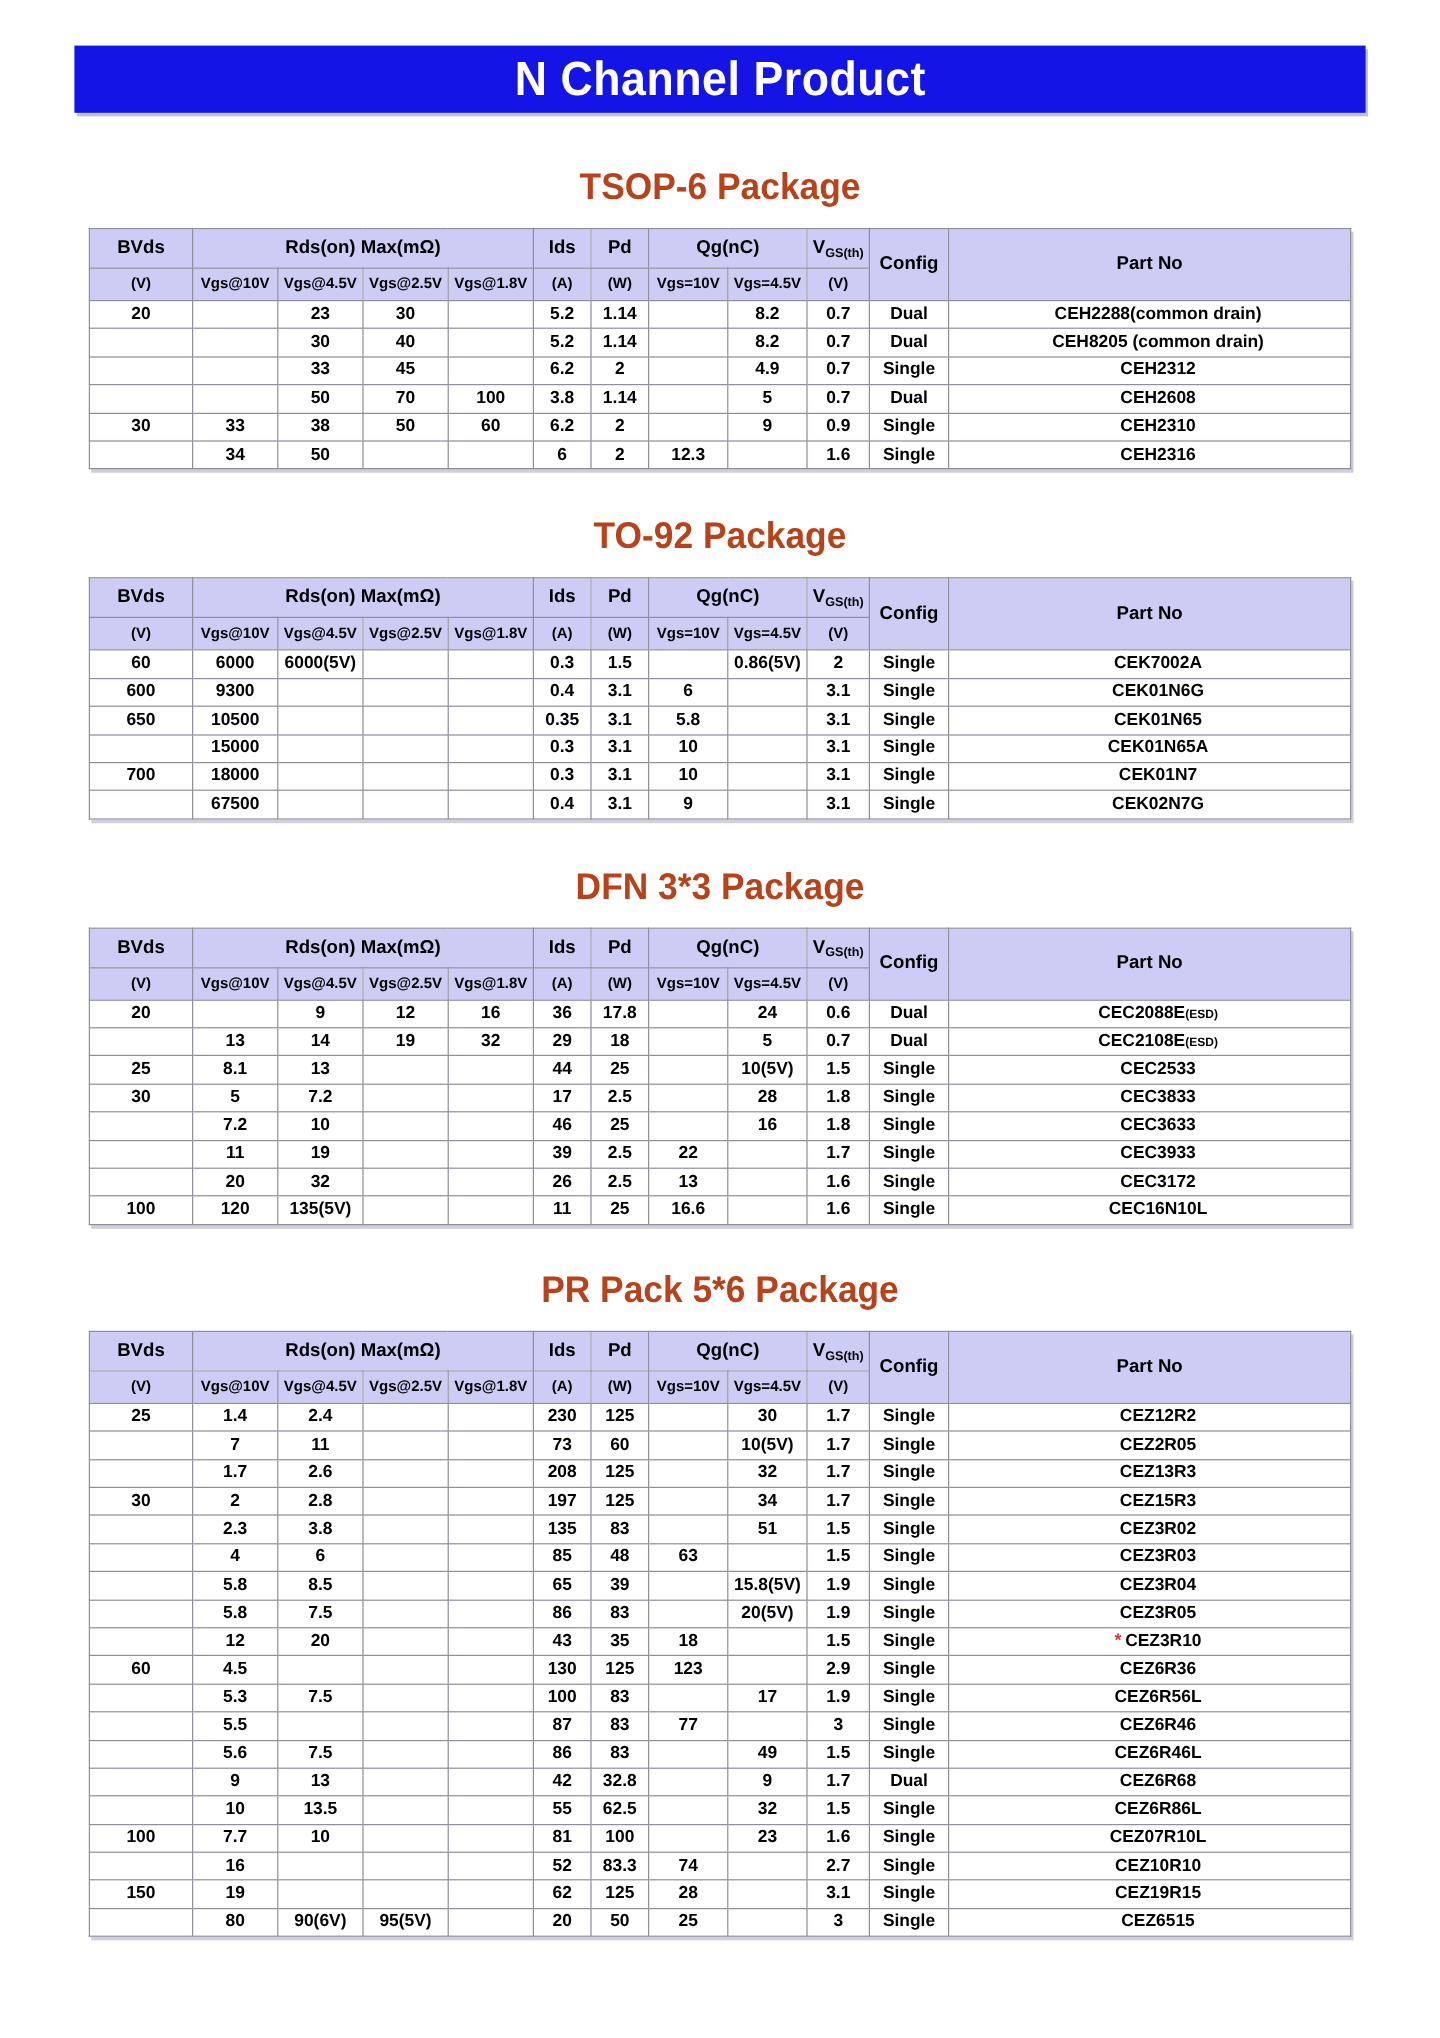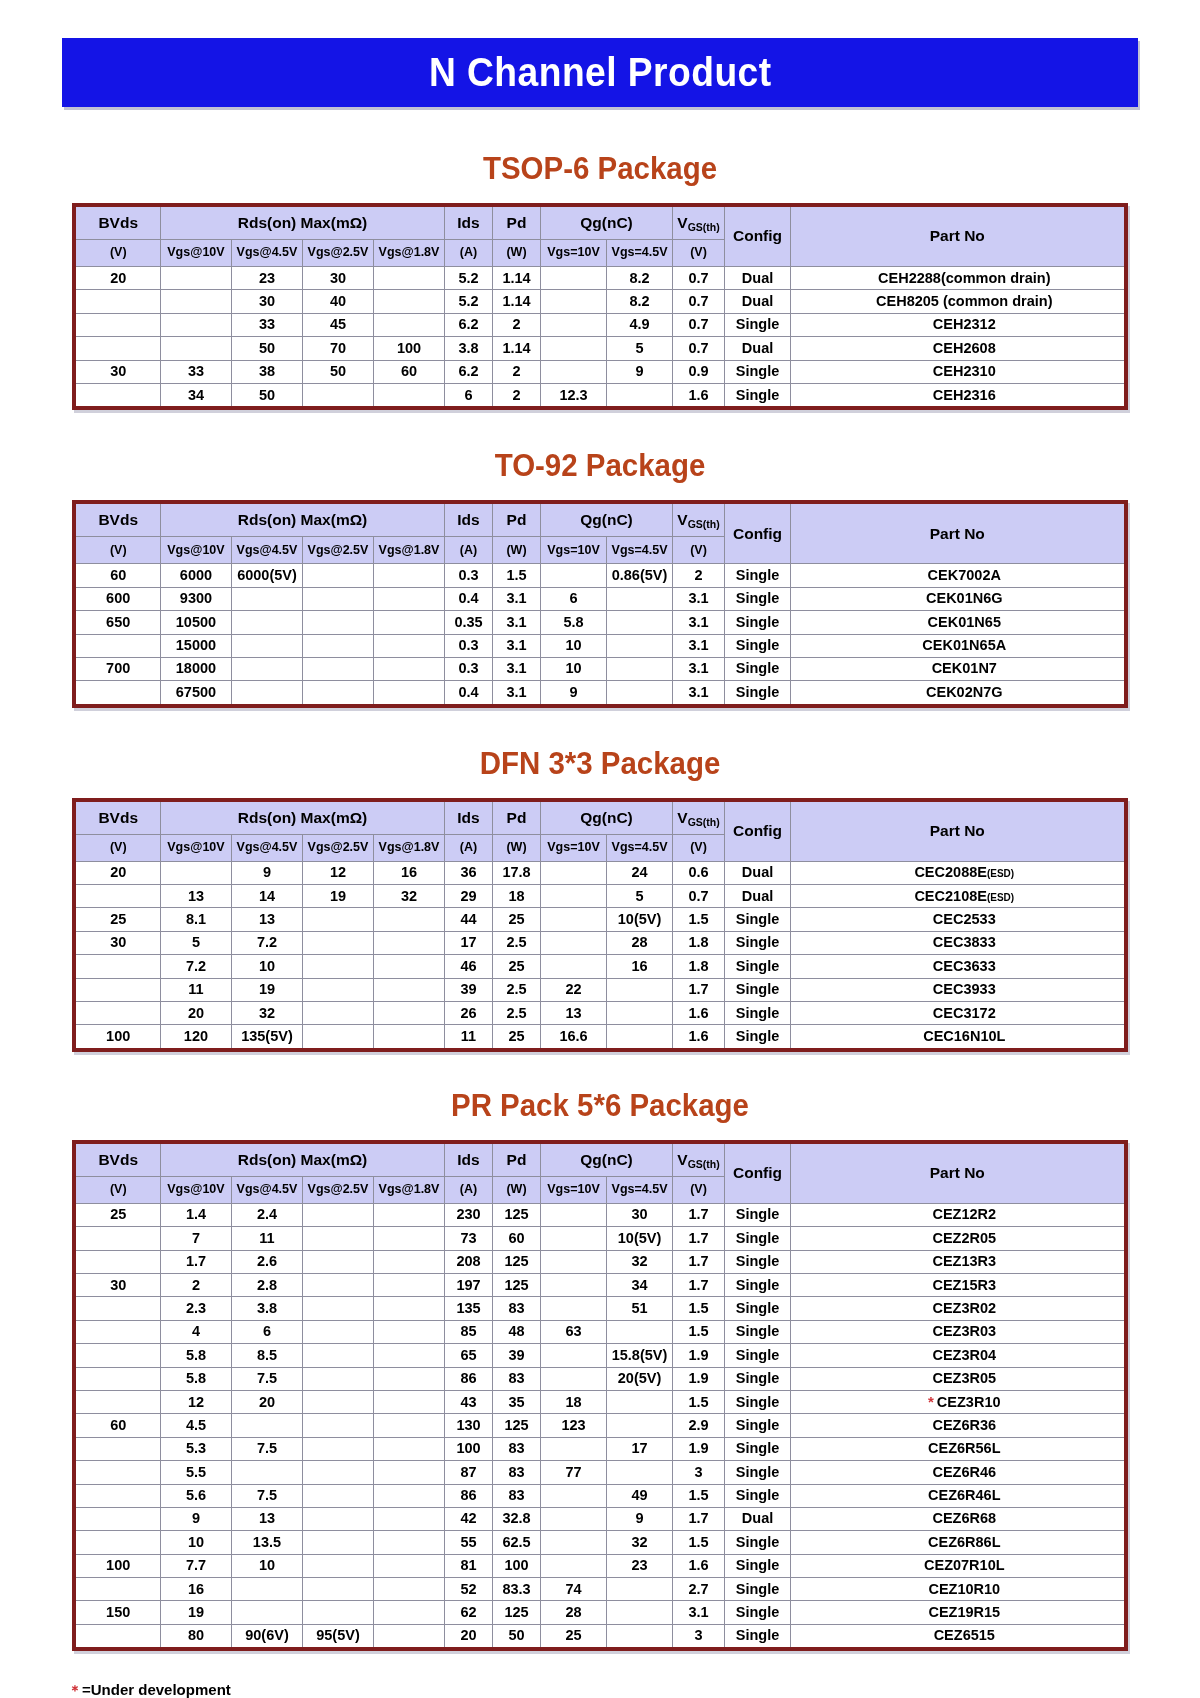--- a/index.html
+++ b/index.html
@@ -20,21 +20,21 @@
     box-sizing: border-box;
     padding: 0;
   }
 
   
   .banner-wrap {
     padding: 38px 62px 0 62px;
   }
   .banner {
     background: #1414e6;
-    height: 69px;
+    height: 56px;
     display: flex;
     align-items: center;
     justify-content: center;
     box-shadow: 2px 3px 0 rgba(120,120,160,0.45);
   }
   .banner-title {
     color: #ffffff;
     font-size: 40px;
     font-weight: bold;
     letter-spacing: 0.5px;
@@ -59,21 +59,21 @@
   .sp-to92   { margin: 38px 0 10px 0; }
   .sp-dfn    { margin: 38px 0 10px 0; }
   .sp-pr     { margin: 36px 0 10px 0; }
 
   
   table.spec {
     border-collapse: collapse;
     width: 1012px;
     margin: 16px auto;
     table-layout: fixed;
-    border: 4px solid #7f1d1d;
+    border: 1px solid #7f1d1d;
     box-shadow: 2px 3px 0 rgba(150,150,175,0.45);
   }
   table.spec th, table.spec td {
     border: 1px solid #8e8e9e;
     font-size: 14.5px;
     font-weight: bold;
     font-family: "Liberation Sans", sans-serif;
     text-align: center;
     padding: 0;
     height: 22px;
@@ -875,17 +875,14 @@
               <td class=""></td>
               <td class="">3</td>
               <td class="">Single</td>
               <td class="partno"><span>CEZ6515</span></td>
             </tr>
           </tbody>
         </table>
       </div>
     </div>
 
-  <div class="footnote">
-    <span class="star-fn">＊</span><span>=Under development</span>
-  </div>
 
 </div>
 
 </body></html>

